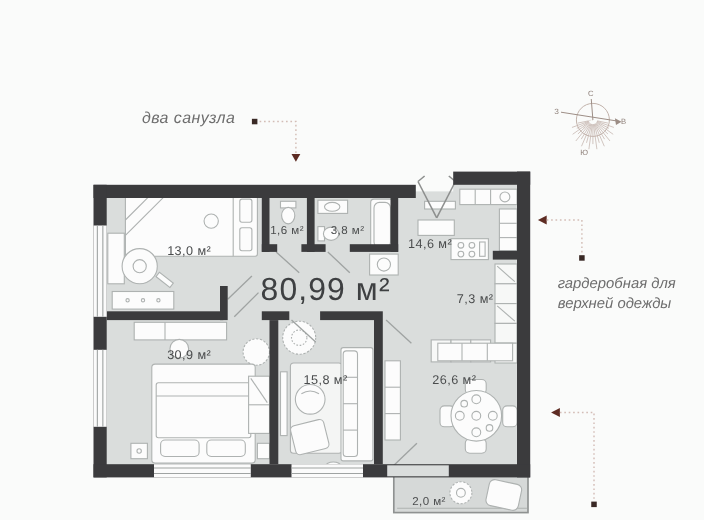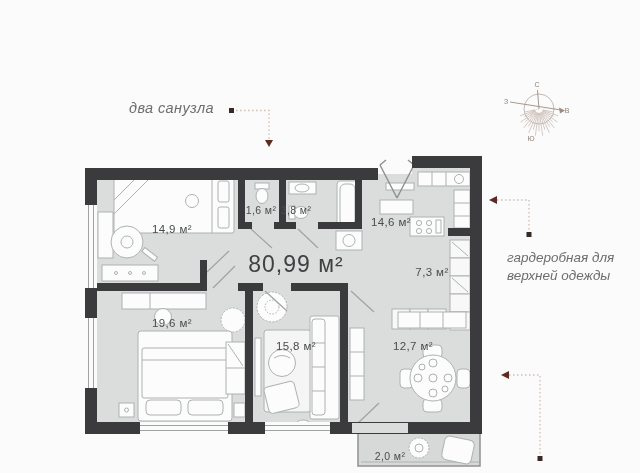--- a/index.html
+++ b/index.html
@@ -2,21 +2,21 @@
 <html><head>
 <meta charset="utf-8">
 <style>
   html,body{margin:0;padding:0;background:#fafbfa;}
   #stage{position:relative;width:640px;height:473px;background:#fafbfa;overflow:hidden;
          font-family:"Liberation Sans",sans-serif;}
   #plan-svg{position:absolute;left:0;top:0;}
   .room-label{position:absolute;transform:translate(-50%,-50%);font-size:11.5px;
               color:#4a4c4d;letter-spacing:.4px;white-space:nowrap;}
   .room-label.small{font-size:10.5px;}
-  .total-label{position:absolute;transform:translate(-50%,-50%);font-size:23px;
+  .total-label{position:absolute;transform:translate(-50%,-50%);font-size:29px;
                color:#3e4042;letter-spacing:1px;font-weight:500;white-space:nowrap;}
   .annotation{position:absolute;font-style:italic;color:#6d6d6d;white-space:nowrap;}
   #anno-bathrooms{left:129px;top:100px;font-size:14.5px;letter-spacing:.4px;}
   #anno-wardrobe{left:507px;top:249px;font-size:13.5px;line-height:18px;white-space:normal;width:110px;}
 </style>
 </head>
 <body>
 
 <div id="stage">
 
@@ -294,22 +294,22 @@
     <text x="567" y="113" font-size="7" fill="#8d7f78" text-anchor="middle">В</text>
     <text x="531" y="141" font-size="7" fill="#8d7f78" text-anchor="middle">Ю</text>
   </g>
 </svg>
 
   <div class="annotation" id="anno-wardrobe">гардеробная для верхней одежды</div>
   <div class="annotation" id="anno-bathrooms">два санузла</div>
 
   <div class="total-label" style="left:296px;top:264px;">80,99 м²</div>
 
-  <div class="room-label" style="left:172px;top:229px;">14,9 м²</div>
+  <div class="room-label" style="left:172px;top:229px;">13,0 м²</div>
   <div class="room-label small" style="left:261px;top:210px;">1,6 м²</div>
-  <div class="room-label small" style="left:296px;top:210px;">3,8 м²</div>
+  <div class="room-label small" style="left:316px;top:210px;">3,8 м²</div>
   <div class="room-label" style="left:391px;top:222px;">14,6 м²</div>
   <div class="room-label" style="left:432px;top:272px;">7,3 м²</div>
-  <div class="room-label" style="left:172px;top:323px;">19,6 м²</div>
+  <div class="room-label" style="left:172px;top:323px;">30,9 м²</div>
   <div class="room-label" style="left:296px;top:346px;">15,8 м²</div>
-  <div class="room-label" style="left:413px;top:346px;">12,7 м²</div>
+  <div class="room-label" style="left:413px;top:346px;">26,6 м²</div>
   <div class="room-label small" style="left:390px;top:456px;">2,0 м²</div>
 </div>
 
 </body></html>

